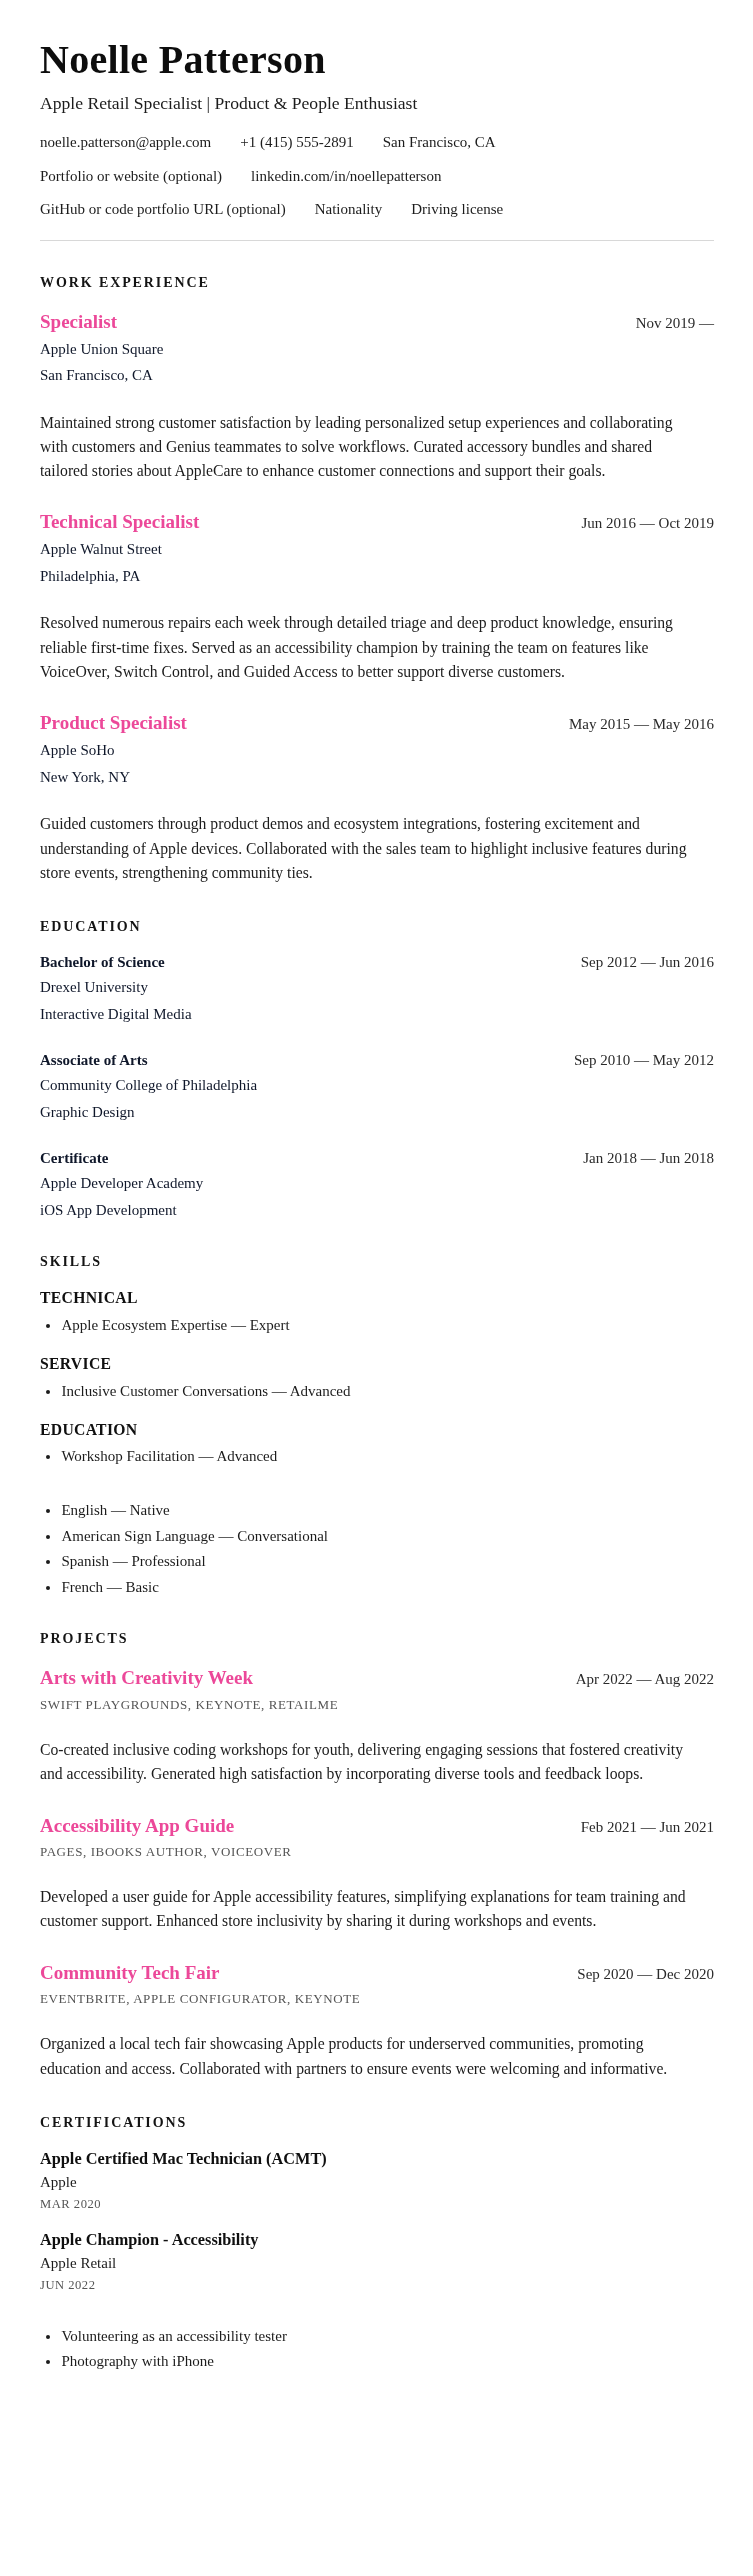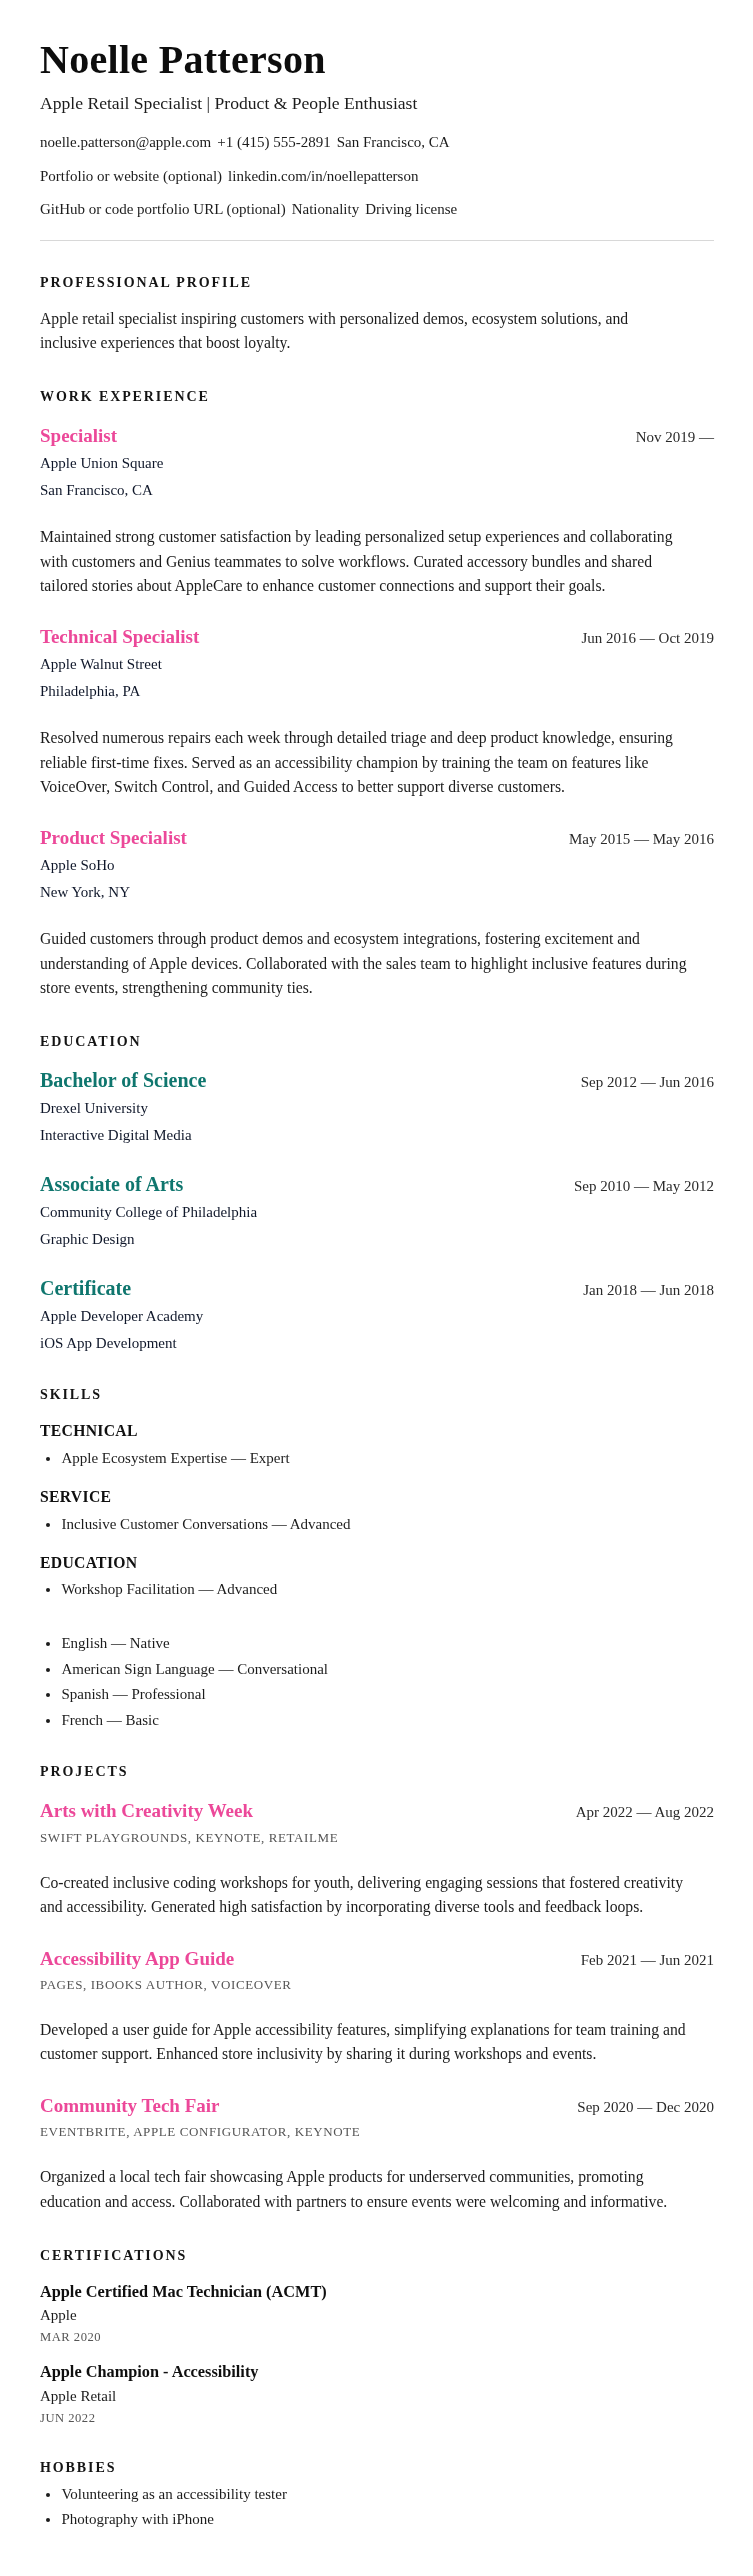--- a/index.html
+++ b/index.html
@@ -21,21 +21,21 @@
   }
   .tagline {
     font-size: 17.6px;
     margin-top: 10px;
     color: #1c1c1c;
   }
   .contact-rows { margin-top: 19px; }
   .contact-row {
     display: flex;
     flex-wrap: wrap;
-    gap: 6px;
+    gap: 29px;
     font-size: 15px;
     color: #1c1c1c;
     margin-bottom: 14px;
     line-height: 1.3;
   }
   .divider {
     border: none;
     border-top: 0.6px solid #d8d8d8;
     margin-top: 20px;
   }
@@ -78,21 +78,21 @@
   .entry-tech {
     font-size: 13px;
     letter-spacing: 0.6px;
     text-transform: uppercase;
     color: #555555;
     margin-top: 7.5px;
   }
 
   
   .edu-entry { margin-top: 19px; }
-  .edu-title { font-size: 20px; font-weight: 700; color: #0f766e; }
+  .edu-title { font-size: 15px; font-weight: 700; color: #0f172a; }
 
   
   .skill-group { margin-top: 19px; }
   .skill-category {
     font-size: 15.7px;
     font-weight: 700;
     text-transform: uppercase;
     letter-spacing: 0.3px;
     color: #101010;
   }
@@ -143,24 +143,20 @@
       <div class="contact-row">
         <span>GitHub or code portfolio URL (optional)</span>
         <span>Nationality</span>
         <span>Driving license</span>
       </div>
     </div>
   </header>
 
   <hr class="divider">
 
-  <section class="section">
-    <h2 class="section-heading">Professional Profile</h2>
-    <p class="profile-text">Apple retail specialist inspiring customers with personalized demos, ecosystem solutions, and inclusive experiences that boost loyalty.</p>
-  </section>
 
   <section class="section">
     <h2 class="section-heading">Work Experience</h2>
 
     <div class="entry">
       <div class="entry-head">
         <h3 class="entry-title">Specialist</h3>
         <span class="entry-dates">Nov 2019 —</span>
       </div>
       <p class="entry-sub">Apple Union Square</p>
@@ -296,21 +292,20 @@
     </div>
 
     <div class="cert-entry">
       <h3 class="cert-title">Apple Champion - Accessibility</h3>
       <p class="cert-issuer">Apple Retail</p>
       <p class="cert-date">Jun 2022</p>
     </div>
   </section>
 
   <section class="section">
-    <h2 class="section-heading">Hobbies</h2>
     <ul class="bullet-list">
       <li class="bullet-item">Volunteering as an accessibility tester</li>
       <li class="bullet-item">Photography with iPhone</li>
 
     </ul>
   </section>
 
 </div>
 
 

